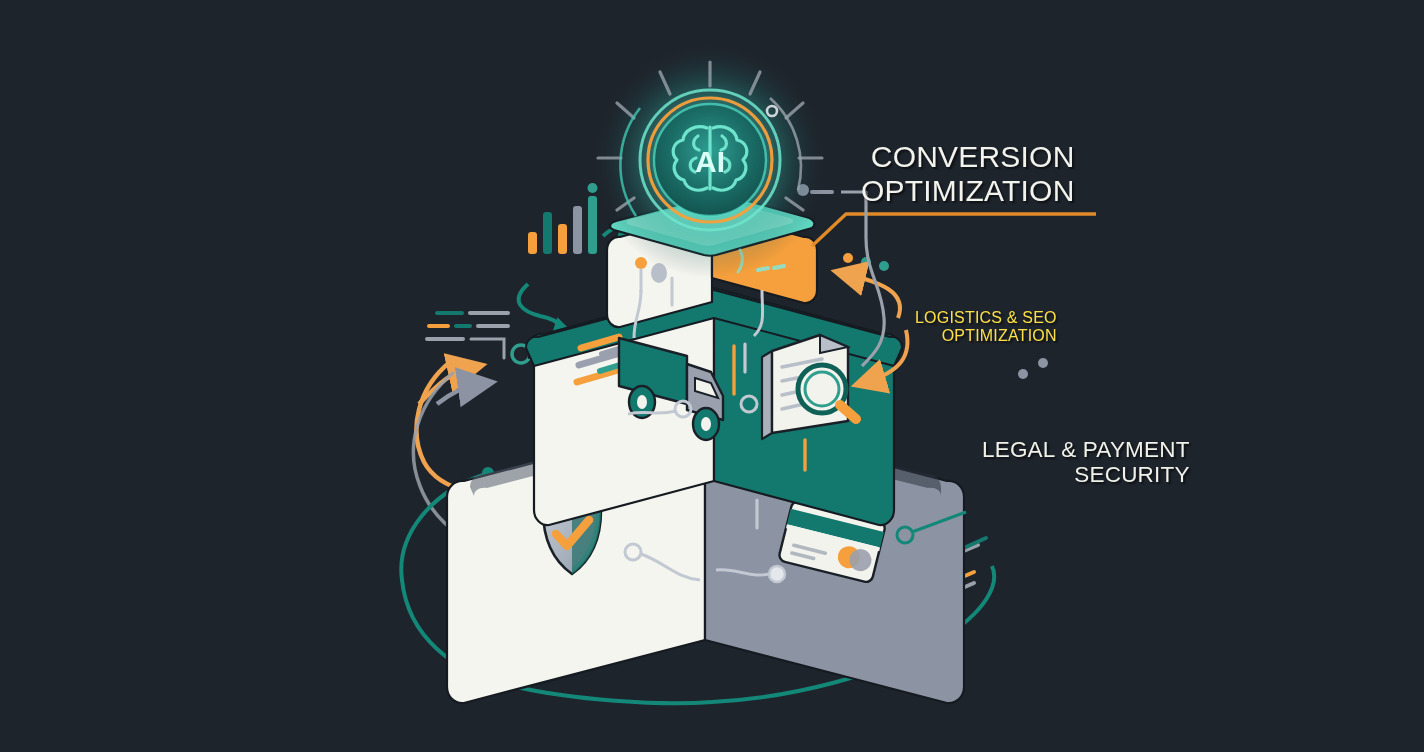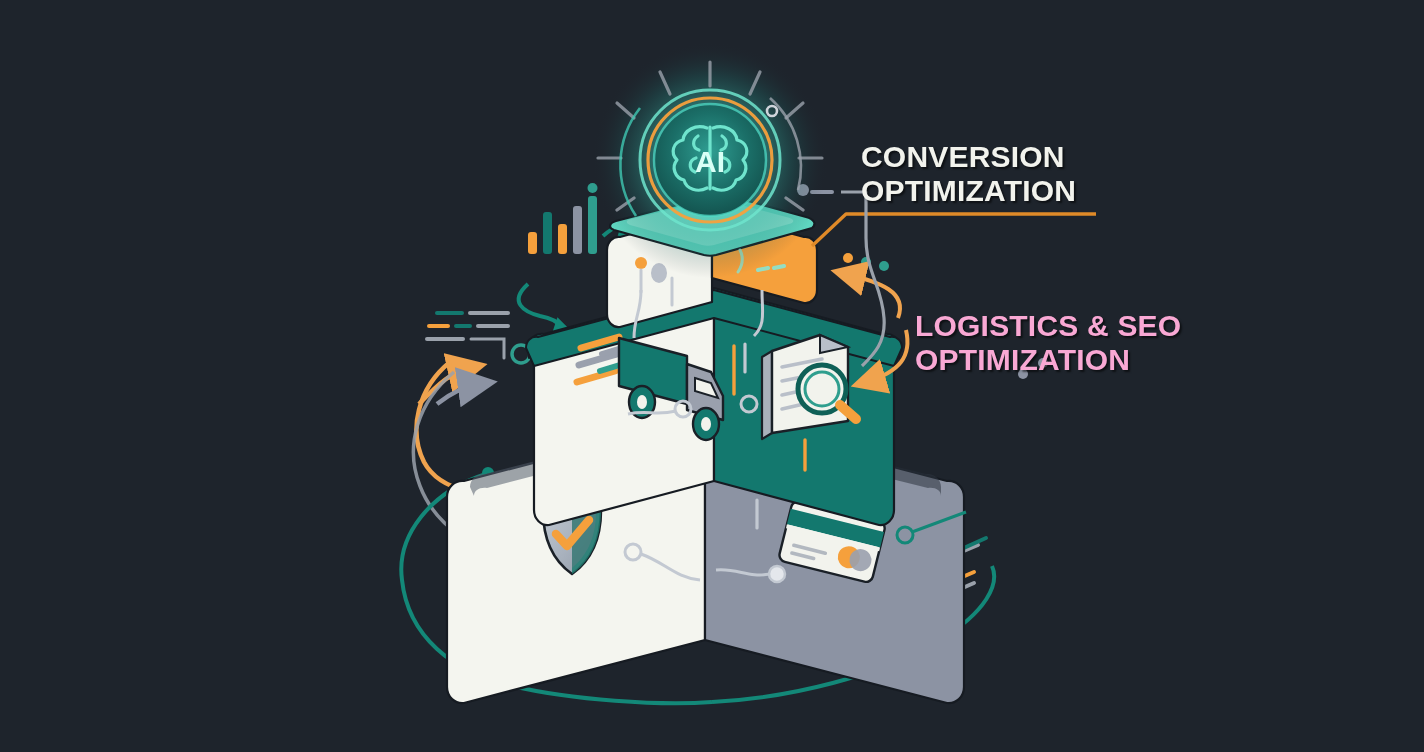--- a/index.html
+++ b/index.html
@@ -22,38 +22,39 @@
   #scene svg.layer {
     position: absolute;
     top: 0;
     left: 0;
     width: 1424px;
     height: 752px;
   }
   .label-block {
     position: absolute;
     font-family: "Liberation Sans", sans-serif;
-    font-weight: bold;
+    font-weight: normal;
     letter-spacing: 0.2px;
     line-height: 1.13;
     text-transform: uppercase;
     white-space: pre-line;
     text-shadow: 2px 2px 2px rgba(0,0,0,0.55);
+    text-align: right;
   }
   #label-conversion {
     left: 861px;
     top: 140px;
     font-size: 30px;
     color: #f2f3ed;
   }
   #label-logistics {
     left: 915px;
     top: 309px;
-    font-size: 30px;
-    color: #f9a8d4;
+    font-size: 16px;
+    color: #fde047;
   }
   #label-legal {
     left: 982px;
     top: 437px;
     font-size: 22.5px;
     color: #f0f1e9;
   }
 </style>
 </head>
 <body>
@@ -332,14 +333,16 @@
       <path d="M906 330 C 912 356 900 372 866 382" stroke="#f0a34e" stroke-width="4" fill="none" marker-end="url(#arrowOrange)"></path>
     </g>
   </svg>
 
   <div class="label-block" id="label-conversion">CONVERSION
 OPTIMIZATION</div>
 
   <div class="label-block" id="label-logistics">LOGISTICS &amp; SEO
 OPTIMIZATION</div>
 
+  <div class="label-block" id="label-legal">LEGAL &amp; PAYMENT
+SECURITY</div>
 
 </div>
 
 </body></html>

